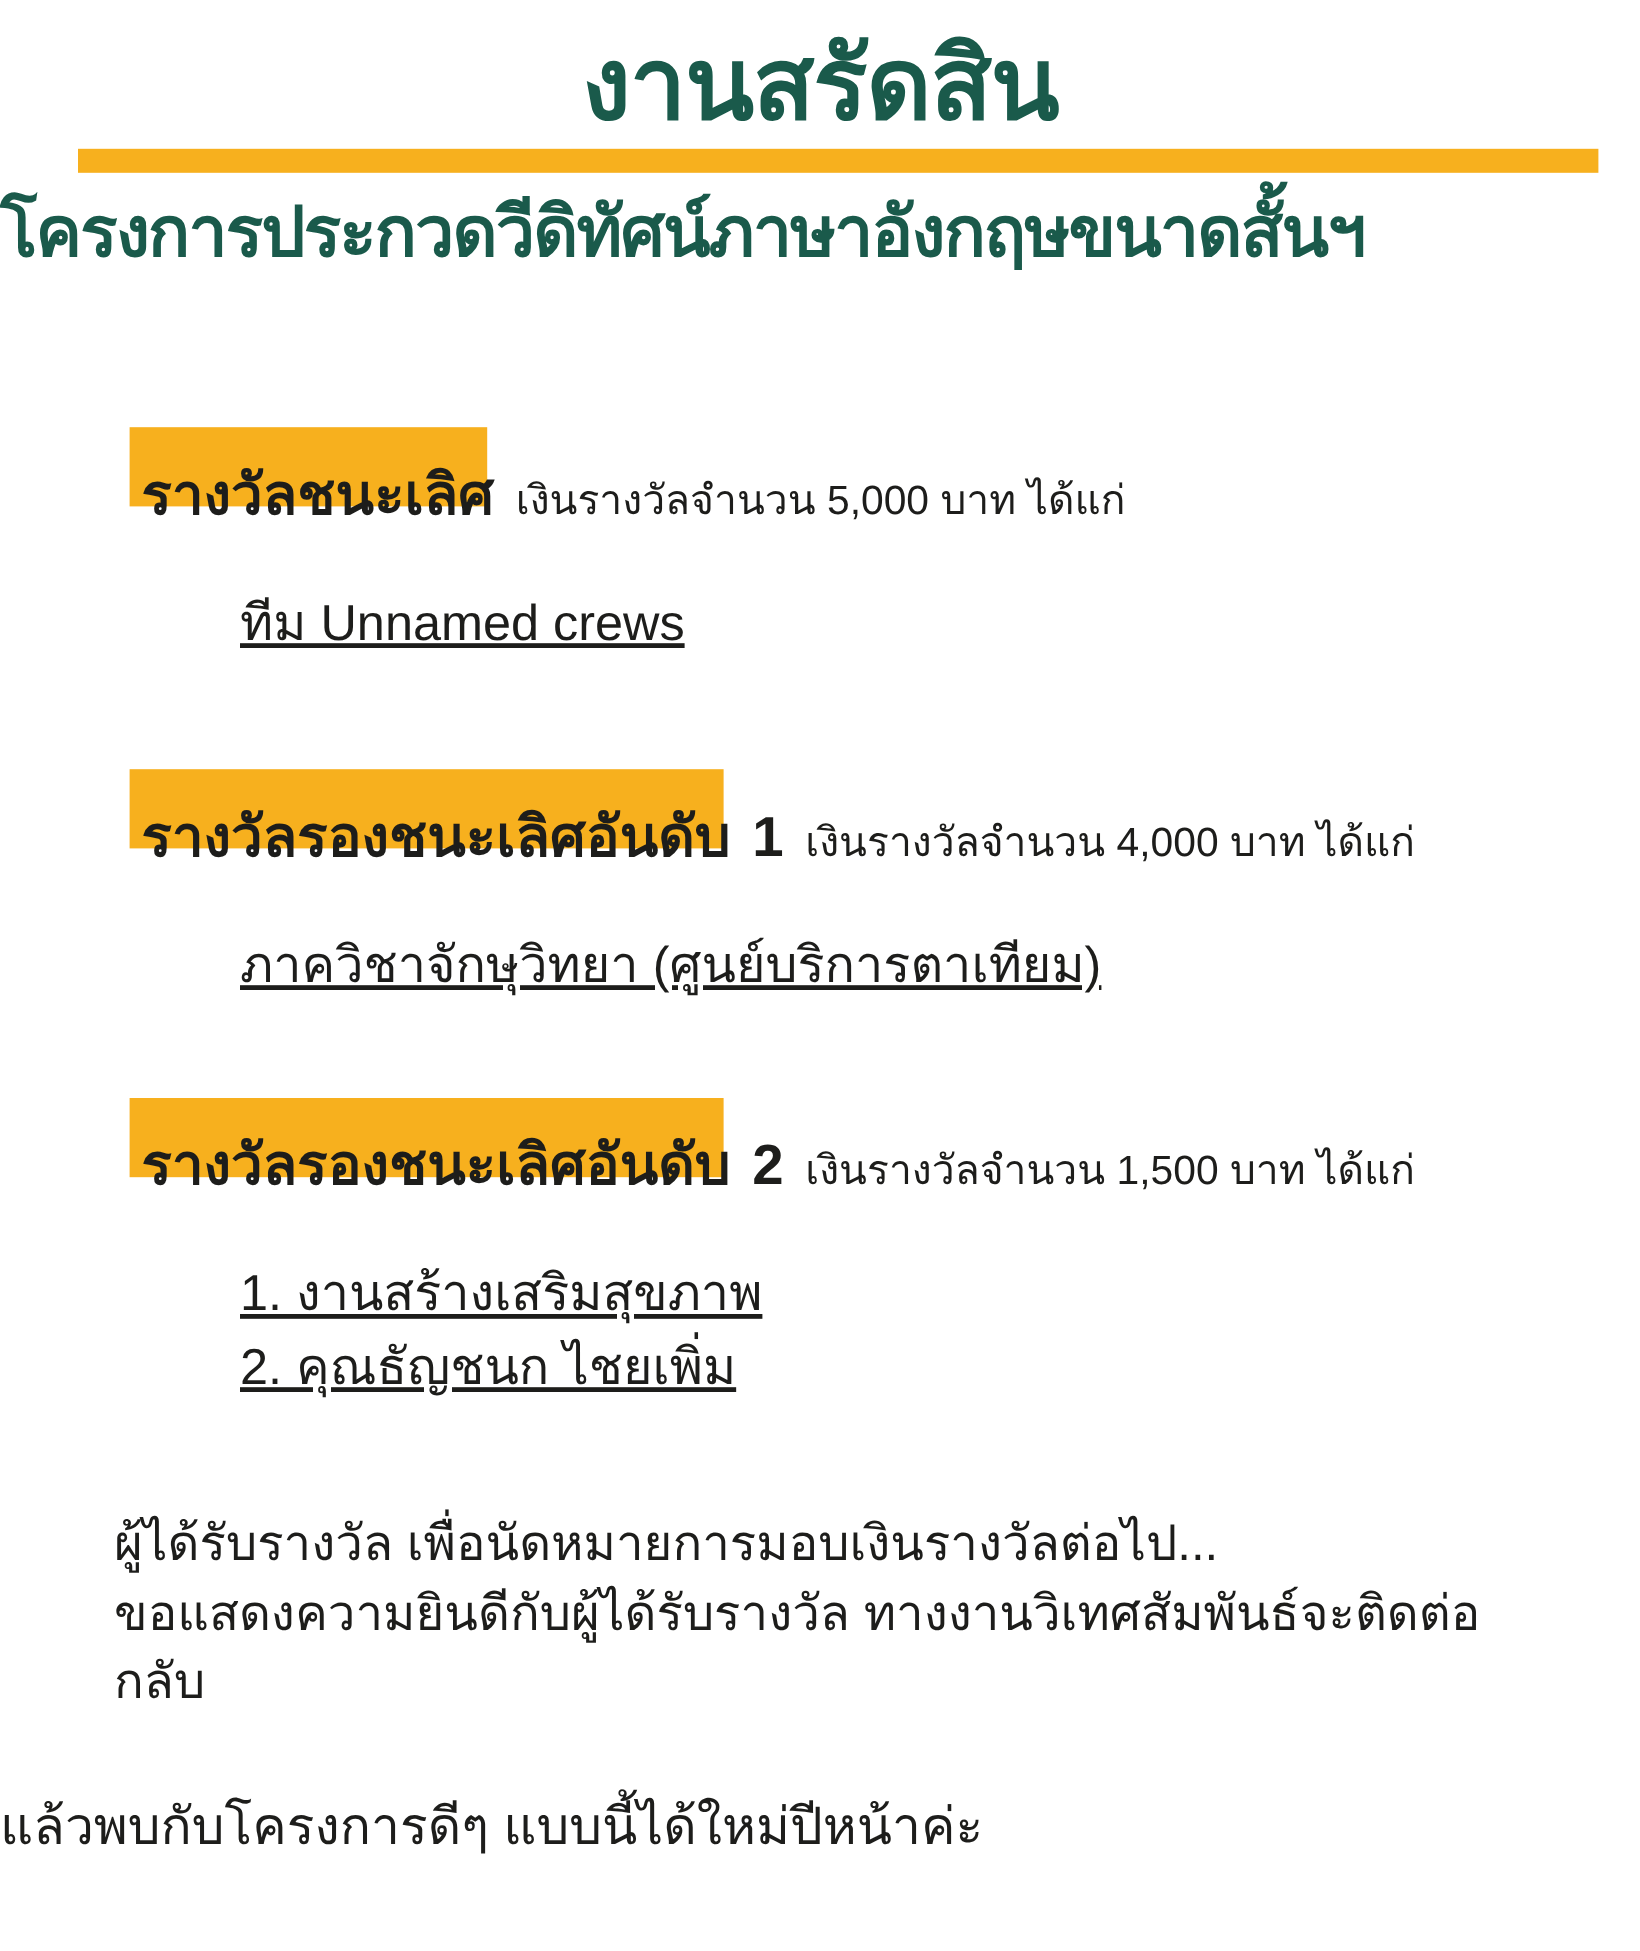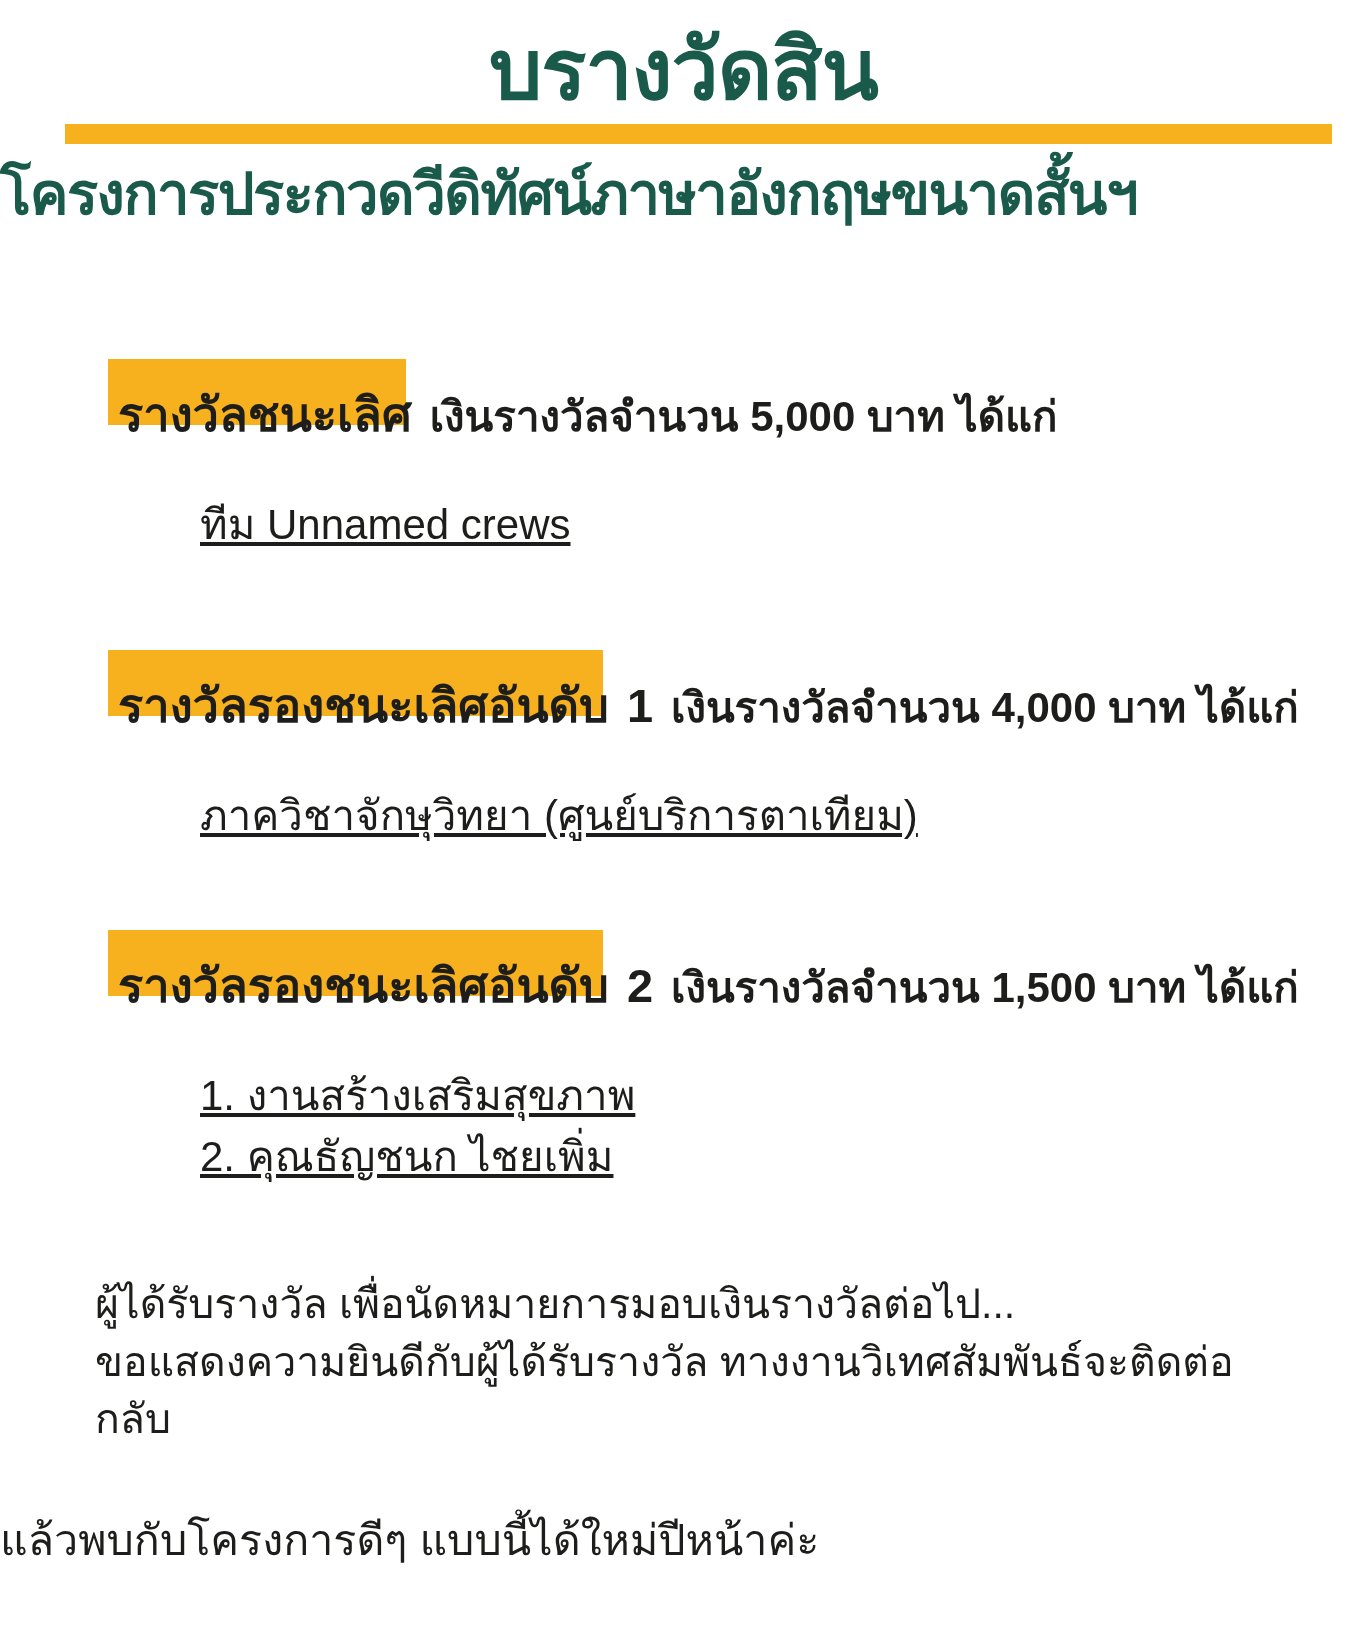--- a/index.html
+++ b/index.html
@@ -63,21 +63,21 @@
   .award-label .hl {
     position: absolute;
     left: -10px;
     right: 6px;
     top: -27px;
     height: 66px;
     background: var(--yellow);
   }
   .award-label .lt { position: relative; }
   .award-suffix { font-size: 47px; font-weight: 800; }
-  .award-prize { font-size: 42px; font-weight: 700; }
+  .award-prize { font-size: 34px; font-weight: 400; }
   .winners { padding-left: 82px; margin-top: 46px; text-decoration: underline; }
   .winner-line { font-size: 42px; line-height: 1.45; font-weight: 400; }
 
   .award-1 { margin-top: 152px; }
   .award-2 { margin-top: 118px; }
   .award-3 { margin-top: 108px; }
 
   
   .closing {
     margin: 88px 60px 0 95px;
@@ -101,21 +101,21 @@
   }
   .camera-icon svg { display: block; }
   .camera-icon .fill { fill: var(--icon_teal); }
   .camera-icon .stroke { stroke: var(--icon_teal); }
 </style>
 </head>
 <body>
 
 <div class="page">
 
-  <div class="title">บรางวัดสิน</div>
+  <div class="title">งานสรัดสิน</div>
   <div class="divider"></div>
   <div class="subtitle">โครงการประกวดวีดิทัศน์ภาษาอังกฤษขนาดสั้นฯ</div>
 
   <div class="content">
 
     <div class="award award-1">
       <div class="award-head">
         <span class="award-label">
           <span class="hl"></span>
           <span class="lt">รางวัลชนะเลิศ</span>

